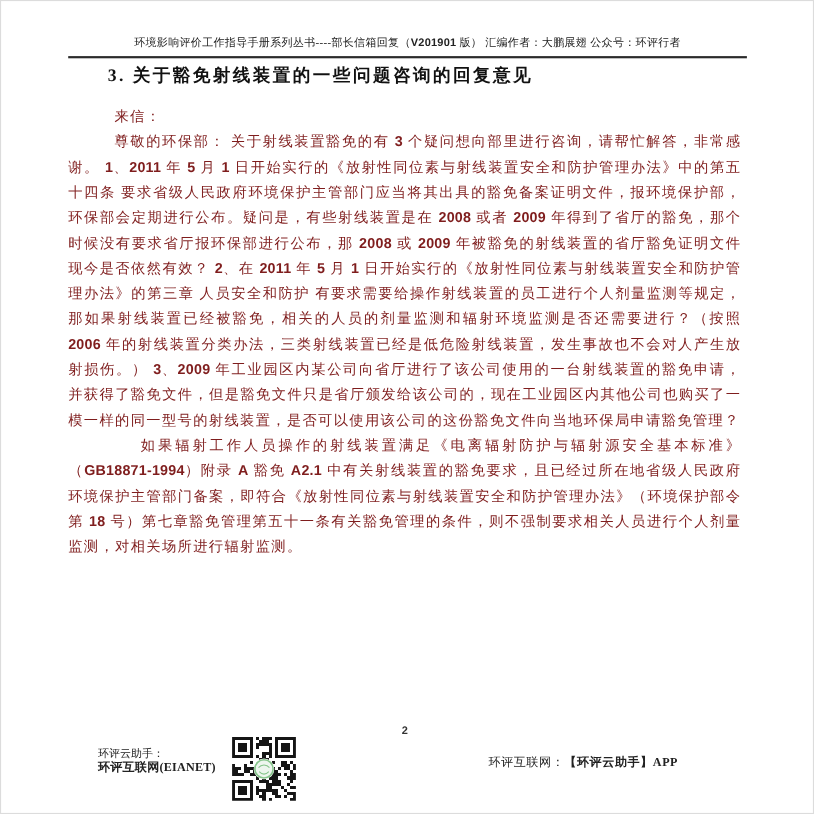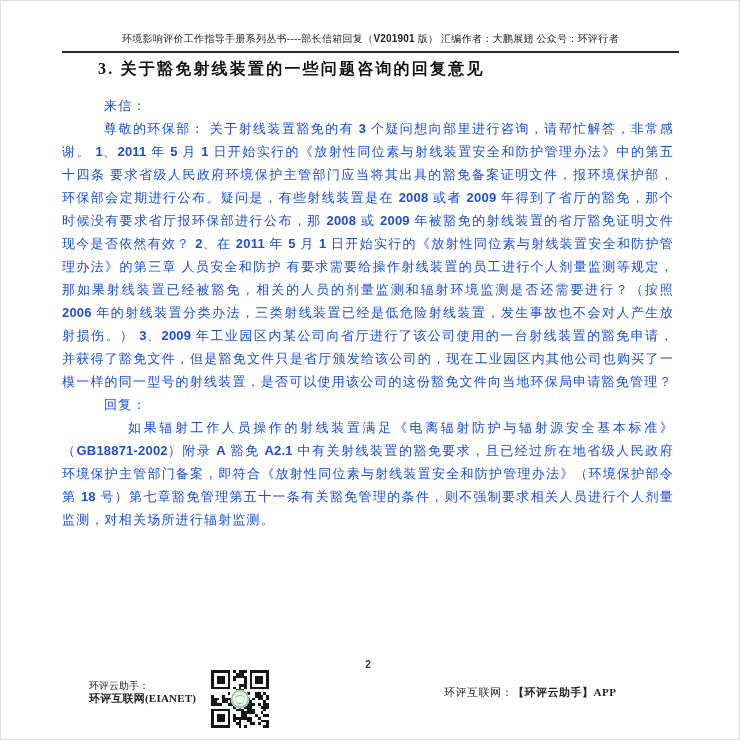--- a/index.html
+++ b/index.html
@@ -13,21 +13,21 @@
     text-align:center;font-size:10px;letter-spacing:.3px;white-space:nowrap;
     padding-bottom:5px;border-bottom:2px solid #2b2b2b;color:#222;
   }
   .title{
     position:absolute;left:75px;top:58px;font-size:16px;font-weight:700;
     letter-spacing:2.2px;color:#111;margin-left:22px;
   }
   .bodytext{
     position:absolute;left:61px;top:93px;width:612px;
     font-size:13px;line-height:23px;letter-spacing:1.2px;
-    text-align:justify;color:#1d4ed8;
+    text-align:justify;color:#7f1d1d;
   }
   .para{margin:0;}
   .ind1{text-indent:42px;}
   .ind2{text-indent:52px;}
   .ind3{text-indent:66px;}
   b{font-family:"Liberation Sans",sans-serif;font-weight:700;letter-spacing:.2px;}
   .pagenum{
     position:absolute;left:61px;top:658px;width:612px;text-align:center;
     font-size:10px;font-weight:700;font-family:"Liberation Sans",sans-serif;color:#333;
   }
@@ -42,22 +42,21 @@
 
 <div id="page">
 
   <div class="header boldify">环境影响评价工作指导手册系列丛书----部长信箱回复（<b>V201901</b> 版）  汇编作者：大鹏展翅 公众号：环评行者</div>
 
   <div class="title">3. 关于豁免射线装置的一些问题咨询的回复意见</div>
 
   <div class="bodytext">
       <p class="para ind1">来信：</p>
       <p class="para ind1">尊敬的环保部：  关于射线装置豁免的有 <b>3</b> 个疑问想向部里进行咨询，请帮忙解答，非常感谢。 <b>1</b>、<b>2011</b> 年 <b>5</b> 月 <b>1</b> 日开始实行的《放射性同位素与射线装置安全和防护管理办法》中的第五十四条  要求省级人民政府环境保护主管部门应当将其出具的豁免备案证明文件，报环境保护部，环保部会定期进行公布。疑问是，有些射线装置是在 <b>2008</b> 或者 <b>2009</b> 年得到了省厅的豁免，那个时候没有要求省厅报环保部进行公布，那 <b>2008</b> 或 <b>2009</b> 年被豁免的射线装置的省厅豁免证明文件现今是否依然有效？  <b>2</b>、在 <b>2011</b> 年 <b>5</b> 月 <b>1</b> 日开始实行的《放射性同位素与射线装置安全和防护管理办法》的第三章  人员安全和防护  有要求需要给操作射线装置的员工进行个人剂量监测等规定，那如果射线装置已经被豁免，相关的人员的剂量监测和辐射环境监测是否还需要进行？（按照 <b>2006</b> 年的射线装置分类办法，三类射线装置已经是低危险射线装置，发生事故也不会对人产生放射损伤。）  <b>3</b>、<b>2009</b> 年工业园区内某公司向省厅进行了该公司使用的一台射线装置的豁免申请，并获得了豁免文件，但是豁免文件只是省厅颁发给该公司的，现在工业园区内其他公司也购买了一模一样的同一型号的射线装置，是否可以使用该公司的这份豁免文件向当地环保局申请豁免管理？</p>
-      <p class="para ind1">回复：</p>
-      <p class="para ind3">如果辐射工作人员操作的射线装置满足《电离辐射防护与辐射源安全基本标准》（<b>GB18871-2002</b>）附录 <b>A</b> 豁免 <b>A2.1</b> 中有关射线装置的豁免要求，且已经过所在地省级人民政府环境保护主管部门备案，即符合《放射性同位素与射线装置安全和防护管理办法》（环境保护部令  第 <b>18</b> 号）第七章豁免管理第五十一条有关豁免管理的条件，则不强制要求相关人员进行个人剂量监测，对相关场所进行辐射监测。</p>
+      <p class="para ind3">如果辐射工作人员操作的射线装置满足《电离辐射防护与辐射源安全基本标准》（<b>GB18871-1994</b>）附录 <b>A</b> 豁免 <b>A2.1</b> 中有关射线装置的豁免要求，且已经过所在地省级人民政府环境保护主管部门备案，即符合《放射性同位素与射线装置安全和防护管理办法》（环境保护部令  第 <b>18</b> 号）第七章豁免管理第五十一条有关豁免管理的条件，则不强制要求相关人员进行个人剂量监测，对相关场所进行辐射监测。</p>
     </div>
 
   <div class="pagenum">2</div>
 
   <div class="f-left">
     <div>环评云助手：</div>
     <div class="b2">环评互联网(EIANET)</div>
   </div>
 
   <svg class="qr" viewBox="0 0 21 21" shape-rendering="crispEdges">

